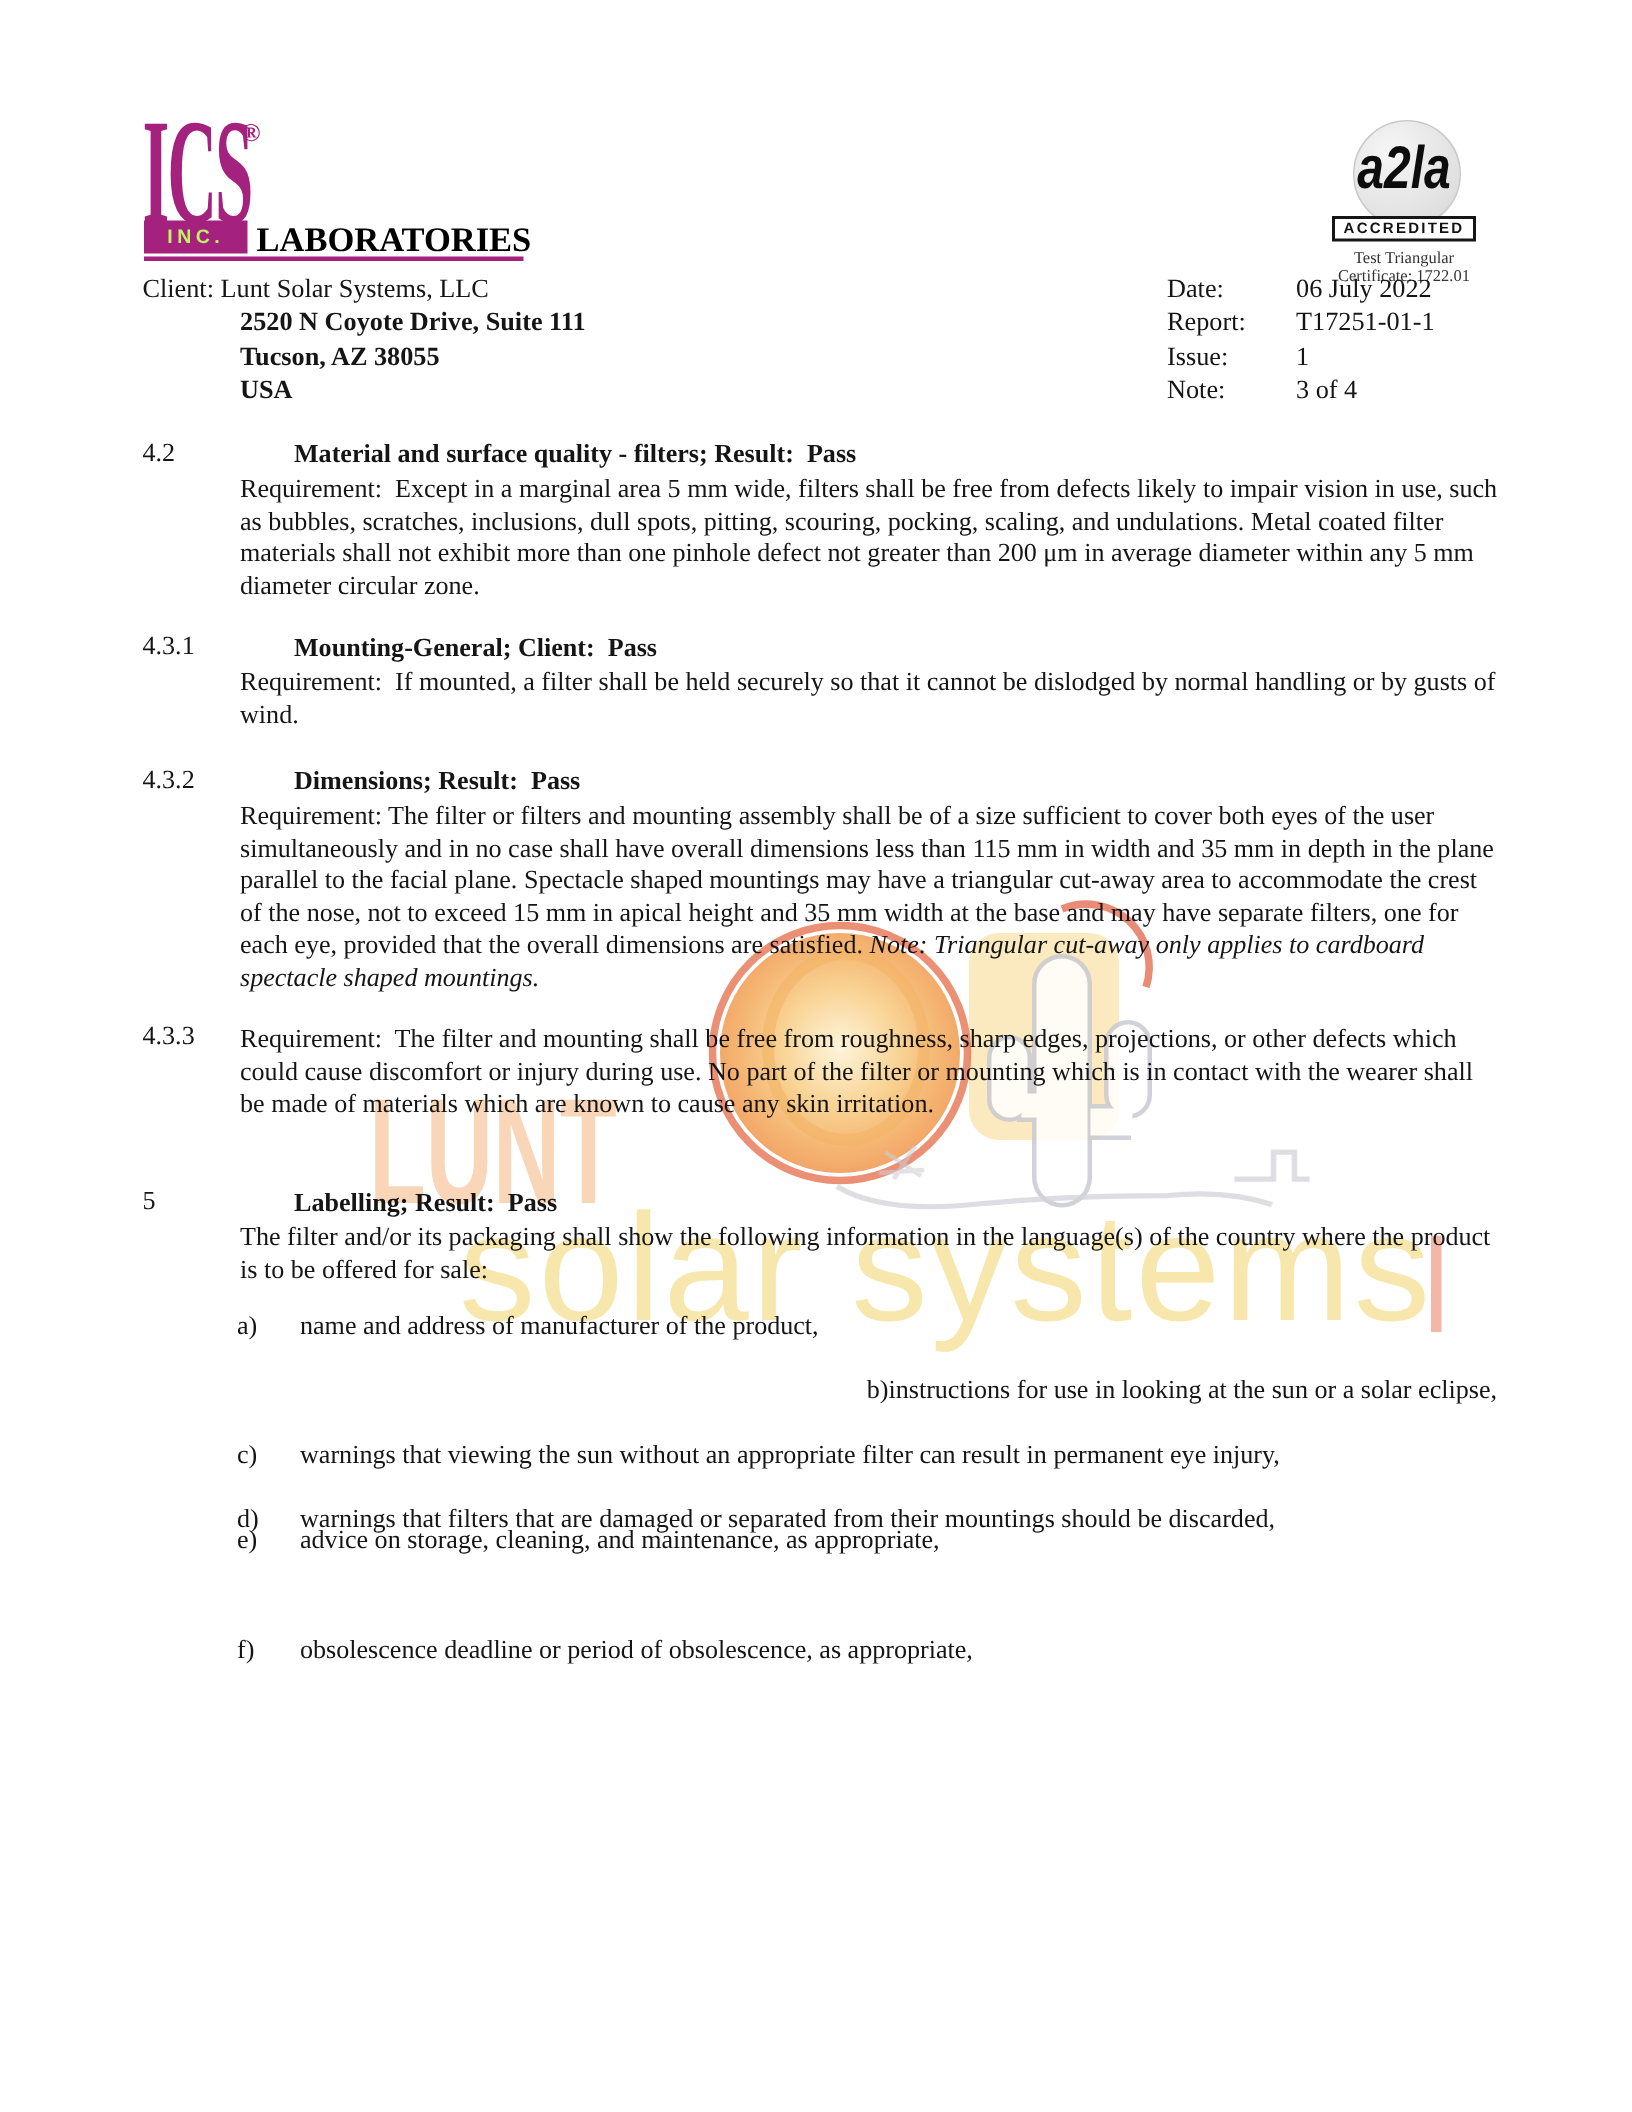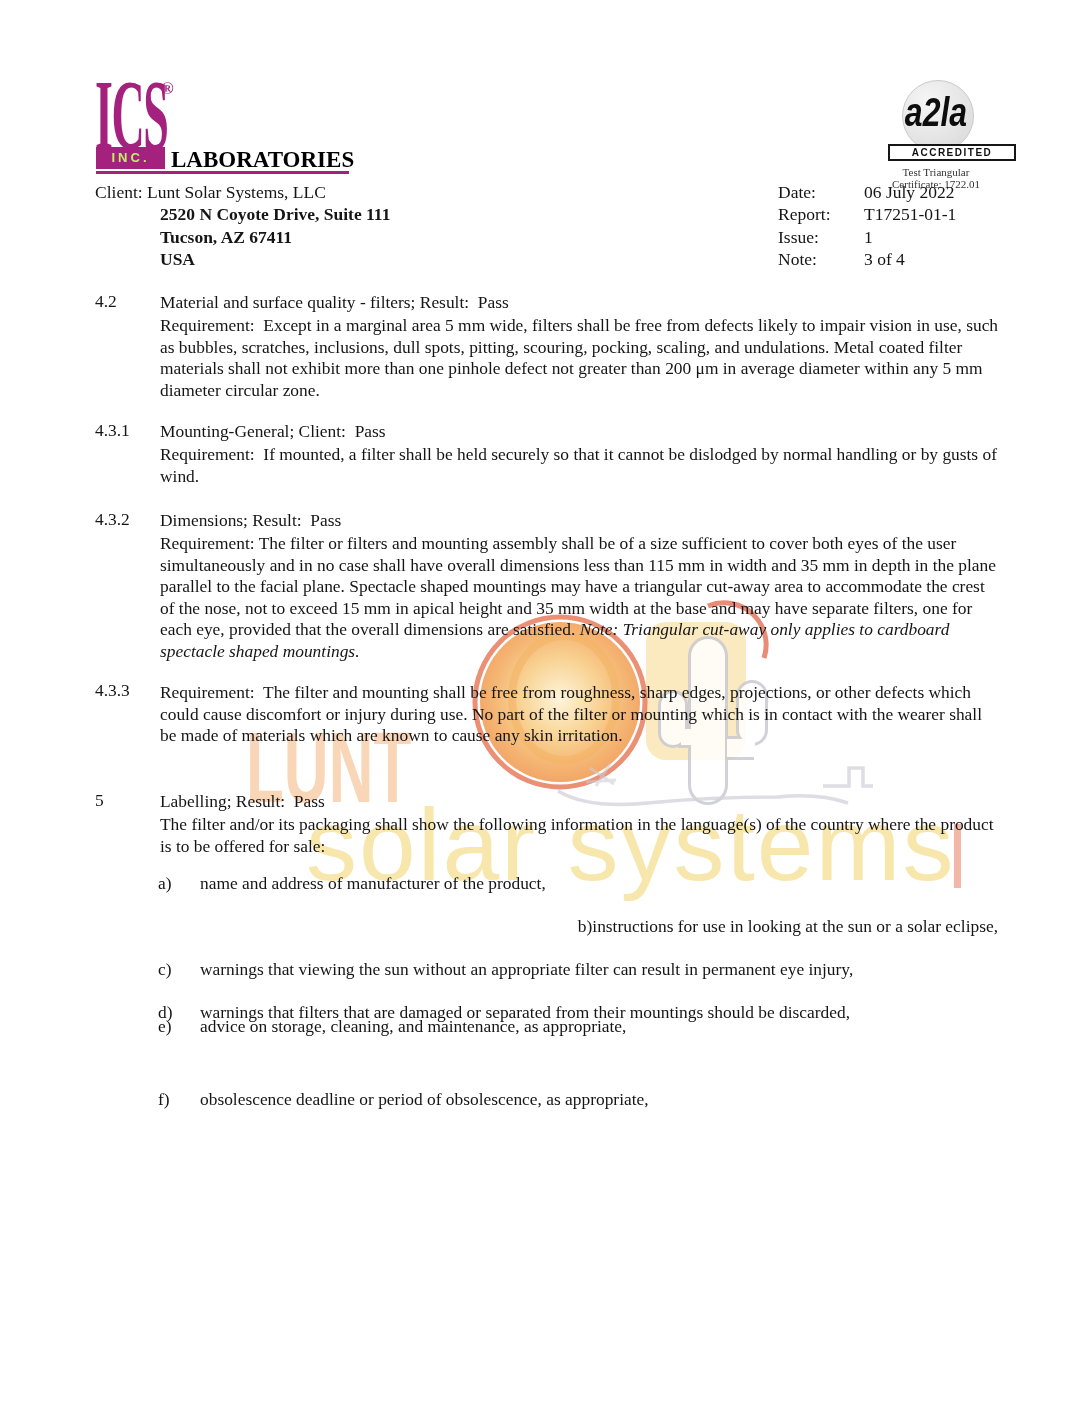--- a/index.html
+++ b/index.html
@@ -35,38 +35,38 @@
           font-family:"Liberation Sans", sans-serif; }
   .globe { position:absolute; left:16px; top:0; width:70px; height:70px; border-radius:50%;
            background:radial-gradient(circle at 35% 30%, #f6f6f6, #d7d7d7); border:1px solid #c9c9c9; }
   .a2la-word {
     position:absolute; left:0; top:12px; width:100px; font-weight:bold; font-style:italic;
     font-size:40px; line-height:1; color:#0d0d0d; transform:scaleX(0.8);
   }
   .acc-box {
     position:absolute; left:2px; top:64px; width:92px; border:2px solid #161616;
     background:#ffffff; font-size:10px; font-weight:bold; letter-spacing:1.5px;
-    padding:1px 16px; color:#111;
+    padding:1px 0; color:#111;
   }
   .acc-l1 { position:absolute; left:0; top:86px; width:100px; font-family:"Liberation Serif", serif; font-size:11px; color:#333; }
   .acc-l2 { position:absolute; left:0; top:98px; width:100px; font-family:"Liberation Serif", serif; font-size:11px; color:#333; }
 
   
   .client { position:absolute; left:95px; top:181px; font-size:17.5px; line-height:22.4px; z-index:1; }
   .client .addr { margin-left:65px; font-weight:bold; }
   .meta { position:absolute; left:778px; top:181px; font-size:17.5px; line-height:22.4px; z-index:1; }
   .meta .mrow { display:flex; }
   .meta .lbl { width:86px; }
   .meta .val { font-weight:normal; }
 
   
   .sec { position:absolute; left:95px; width:900px; font-size:17.4px; z-index:1; }
   .sec .num { position:absolute; left:0; top:0; font-weight:normal; }
   .sec .content { margin-left:65px; width:840px; }
-  .sec .head { font-weight:normal; white-space:pre-wrap; line-height:22px; }
+  .sec .head { font-weight:bold; white-space:pre-wrap; line-height:22px;margin-left:36px; }
   .sec .bodytext { margin-top:2px; line-height:21.6px; white-space:pre-wrap; }
   .note { font-style:italic; }
 
   .s-42  { top:291px; }
   .s-431 { top:420px; }
   .s-432 { top:509px; }
   .s-433 { top:680px; }
   .s-5   { top:790px; }
 
   
@@ -137,21 +137,21 @@
     <div class="acc-l1">Test Triangular</div>
     <div class="acc-l2">Certificate: 1722.01</div>
   </div>
 
   <div class="client">
     <div>
       <span>Client:</span>
       <span>Lunt Solar Systems, LLC</span>
     </div>
     <div class="addr">2520 N Coyote Drive, Suite 111</div>
-    <div class="addr">Tucson, AZ 67411</div>
+    <div class="addr">Tucson, AZ 38055</div>
     <div class="addr">USA</div>
   </div>
 
   <div class="meta">
     <div class="mrow">
       <span class="lbl">Date:</span>
       <span class="val">06 July 2022</span>
     </div>
     <div class="mrow">
       <span class="lbl">Report:</span>

